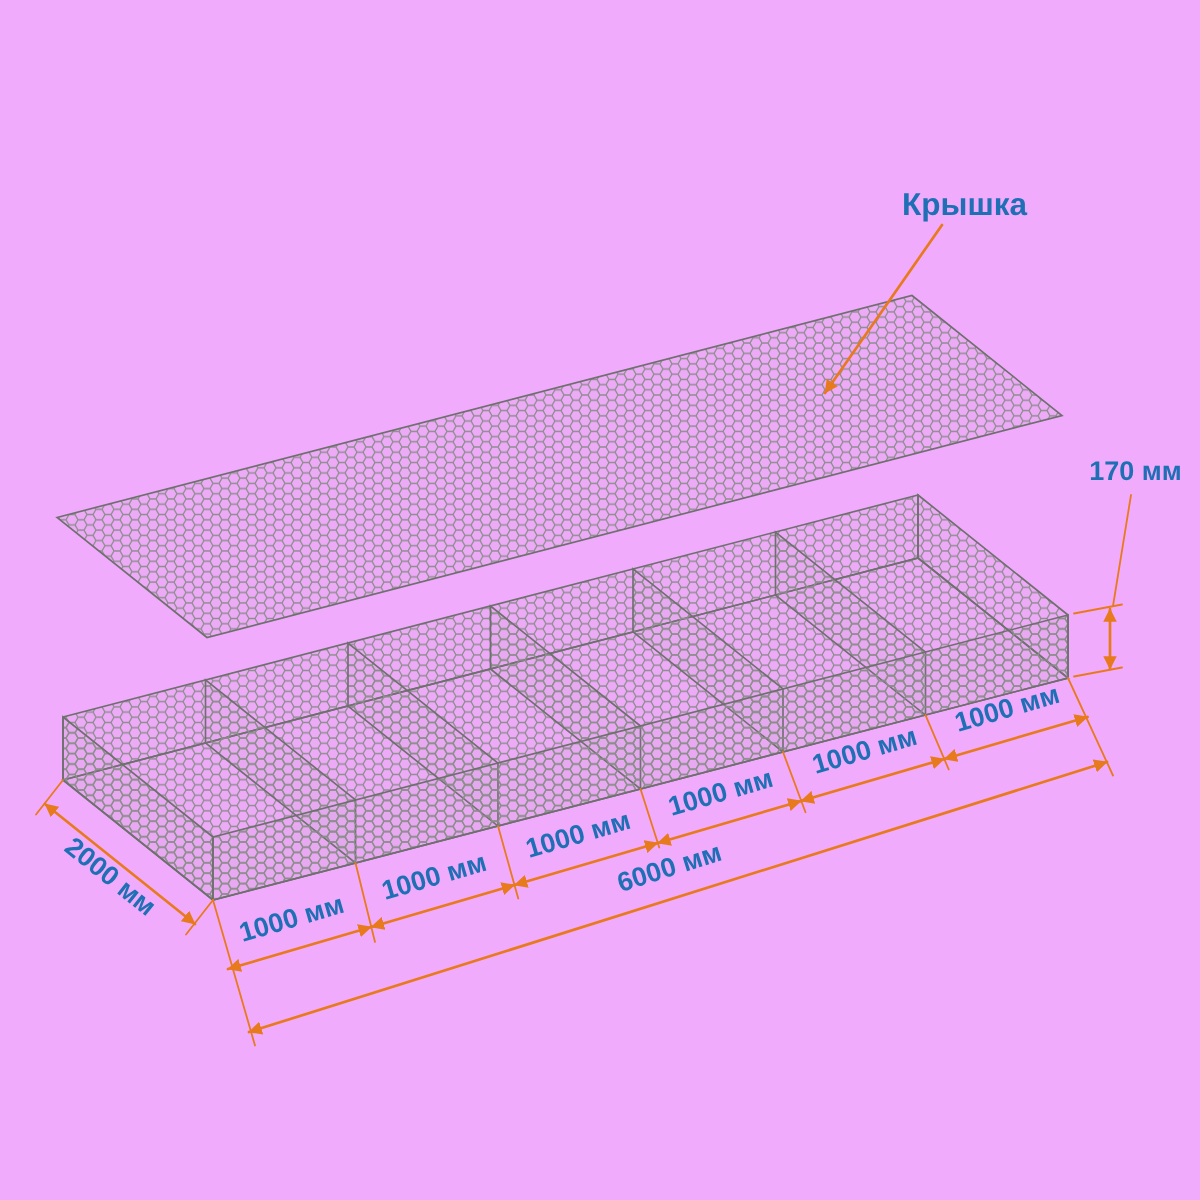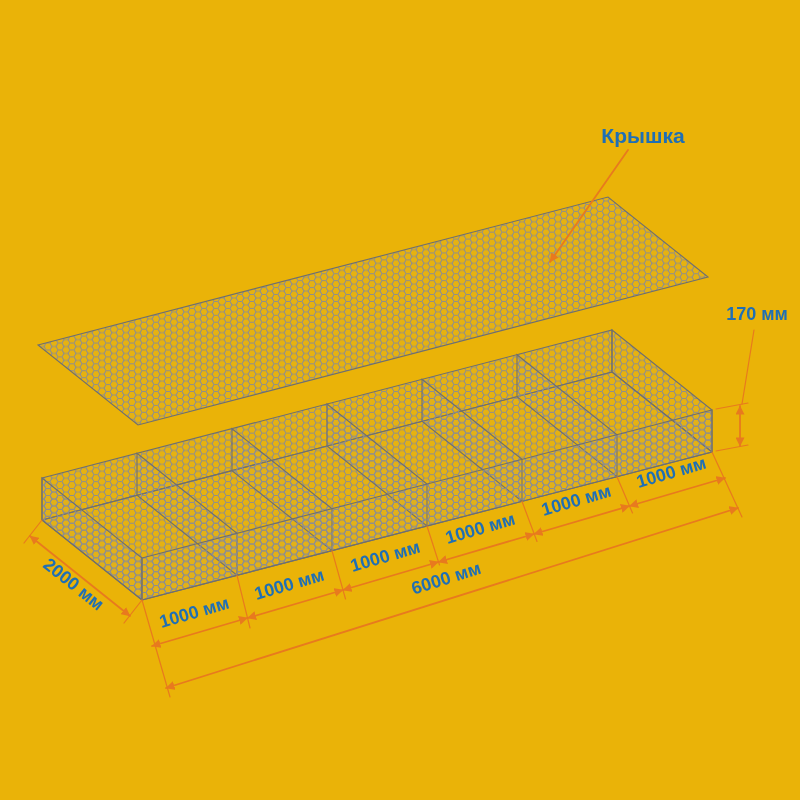--- a/index.html
+++ b/index.html
@@ -7,21 +7,21 @@
     padding: 0;
     width: 800px;
     height: 800px;
     background: #ffffff;
     font-family: "Liberation Sans", sans-serif;
   }
   #stage {
     position: relative;
     width: 800px;
     height: 800px;
-    background: #eab308;
+    background: #f0abfc;
     overflow: hidden;
   }
   svg { display: block; }
   .mesh {
     fill: url(#meshPat);
     stroke: #6f6f6f;
     stroke-width: 1.1;
   }
   .dim {
     stroke: #E87A1E;

